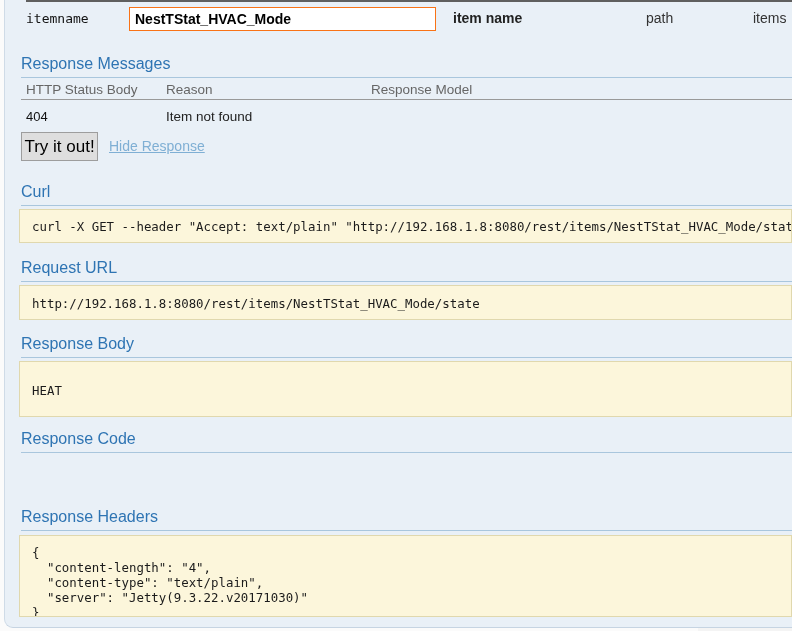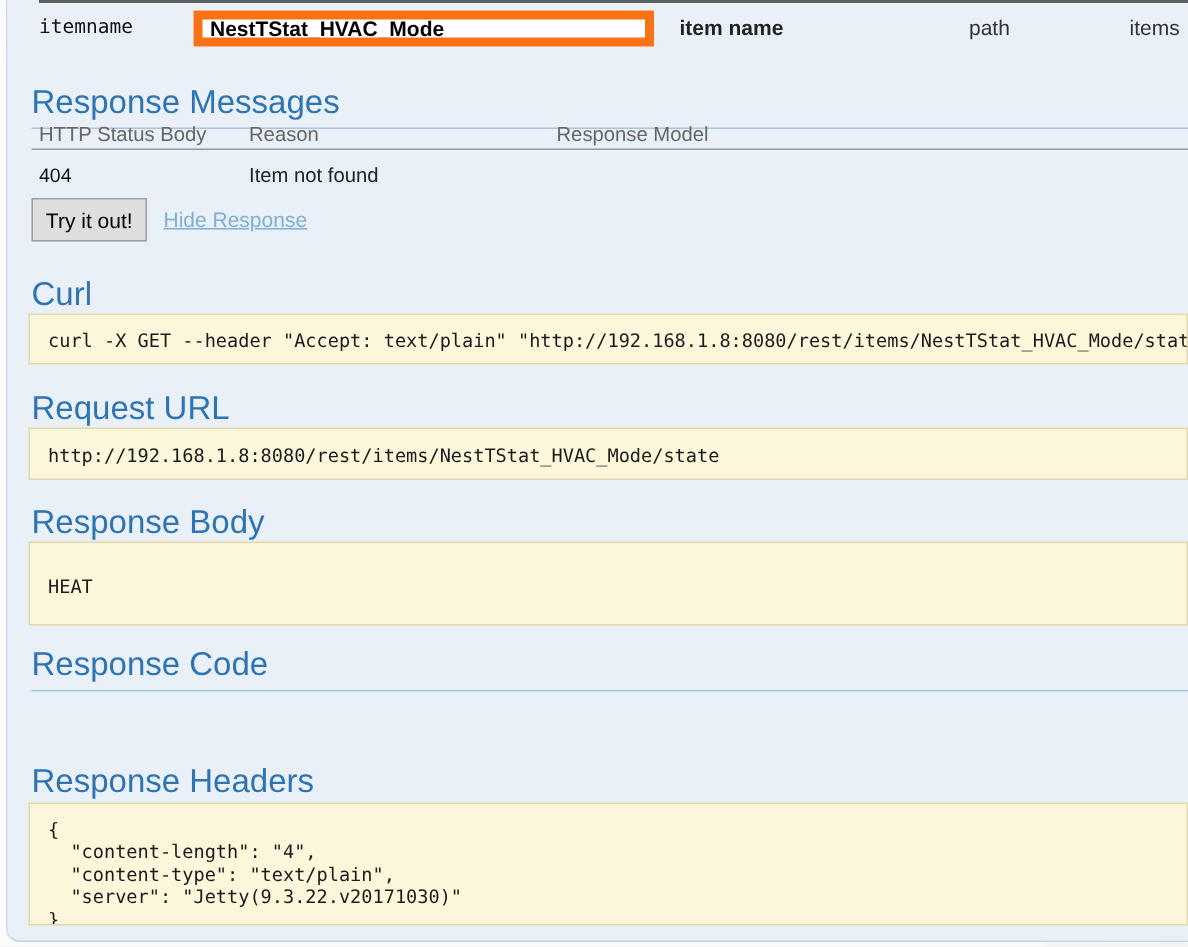--- a/index.html
+++ b/index.html
@@ -17,46 +17,46 @@
   }
 
   .top-row-border { position: absolute; top: 0; left: 21px; right: 0; height: 2px; background: #5f5f5f; }
 
   .abs { position: absolute; }
 
   
   .param-name { left: 21px; top: 11px; font-family: "DejaVu Sans Mono", monospace; font-size: 13px; color: #111; }
   .param-input {
     left: 124px; top: 7px; width: 307px; height: 24px;
-    border: 6px solid #f97316; background: #fff;
+    border: 1px solid #f97316; background: #fff;
     font-family: "Liberation Sans", sans-serif; font-weight: bold; font-size: 14px; color: #000;
     padding: 1px 5px;
   }
   .param-desc { left: 448px; top: 10px; font-size: 14px; font-weight: bold; color: #222; }
   .param-type { left: 641px; top: 10px; font-size: 14px; color: #333; }
   .param-datatype { left: 748px; top: 10px; font-size: 14px; color: #333; }
 
   
   .sec-heading {
     position: absolute; left: 16px; right: 0;
-    font-size: 22px; color: #2e74b3; font-weight: normal;
+    font-size: 16px; color: #2e74b3; font-weight: normal;
     padding-bottom: 4px; border-bottom: 1px solid #a9c6dd;
   }
 
   
   .tbl-head { position: absolute; font-size: 13.5px; color: #666; }
   .tbl-head-border { position: absolute; left: 16px; right: 0; top: 99px; height: 1px; background: #999; }
   .tbl-cell-mono { position: absolute; font-family: Liberation Sans, sans-serif; font-size: 13px; color: #111; }
   .tbl-cell { position: absolute; font-size: 13.5px; color: #222; }
 
   
   .try-btn {
     position: absolute; left: 16px; top: 132px; width: 77px; height: 29px;
     background: #dedede; border: 1px solid #9d9d9d;
-    font-family: "Liberation Sans", sans-serif; font-size: 14px; color: #000;
+    font-family: "Liberation Sans", sans-serif; font-size: 17px; color: #000;
     cursor: pointer;
   }
   .hide-link {
     position: absolute; left: 104px; top: 138px;
     font-size: 14px; color: #7fafd4; text-decoration: underline; cursor: pointer;
   }
 
   
   .code-box {
     position: absolute; left: 14px; right: 0;

